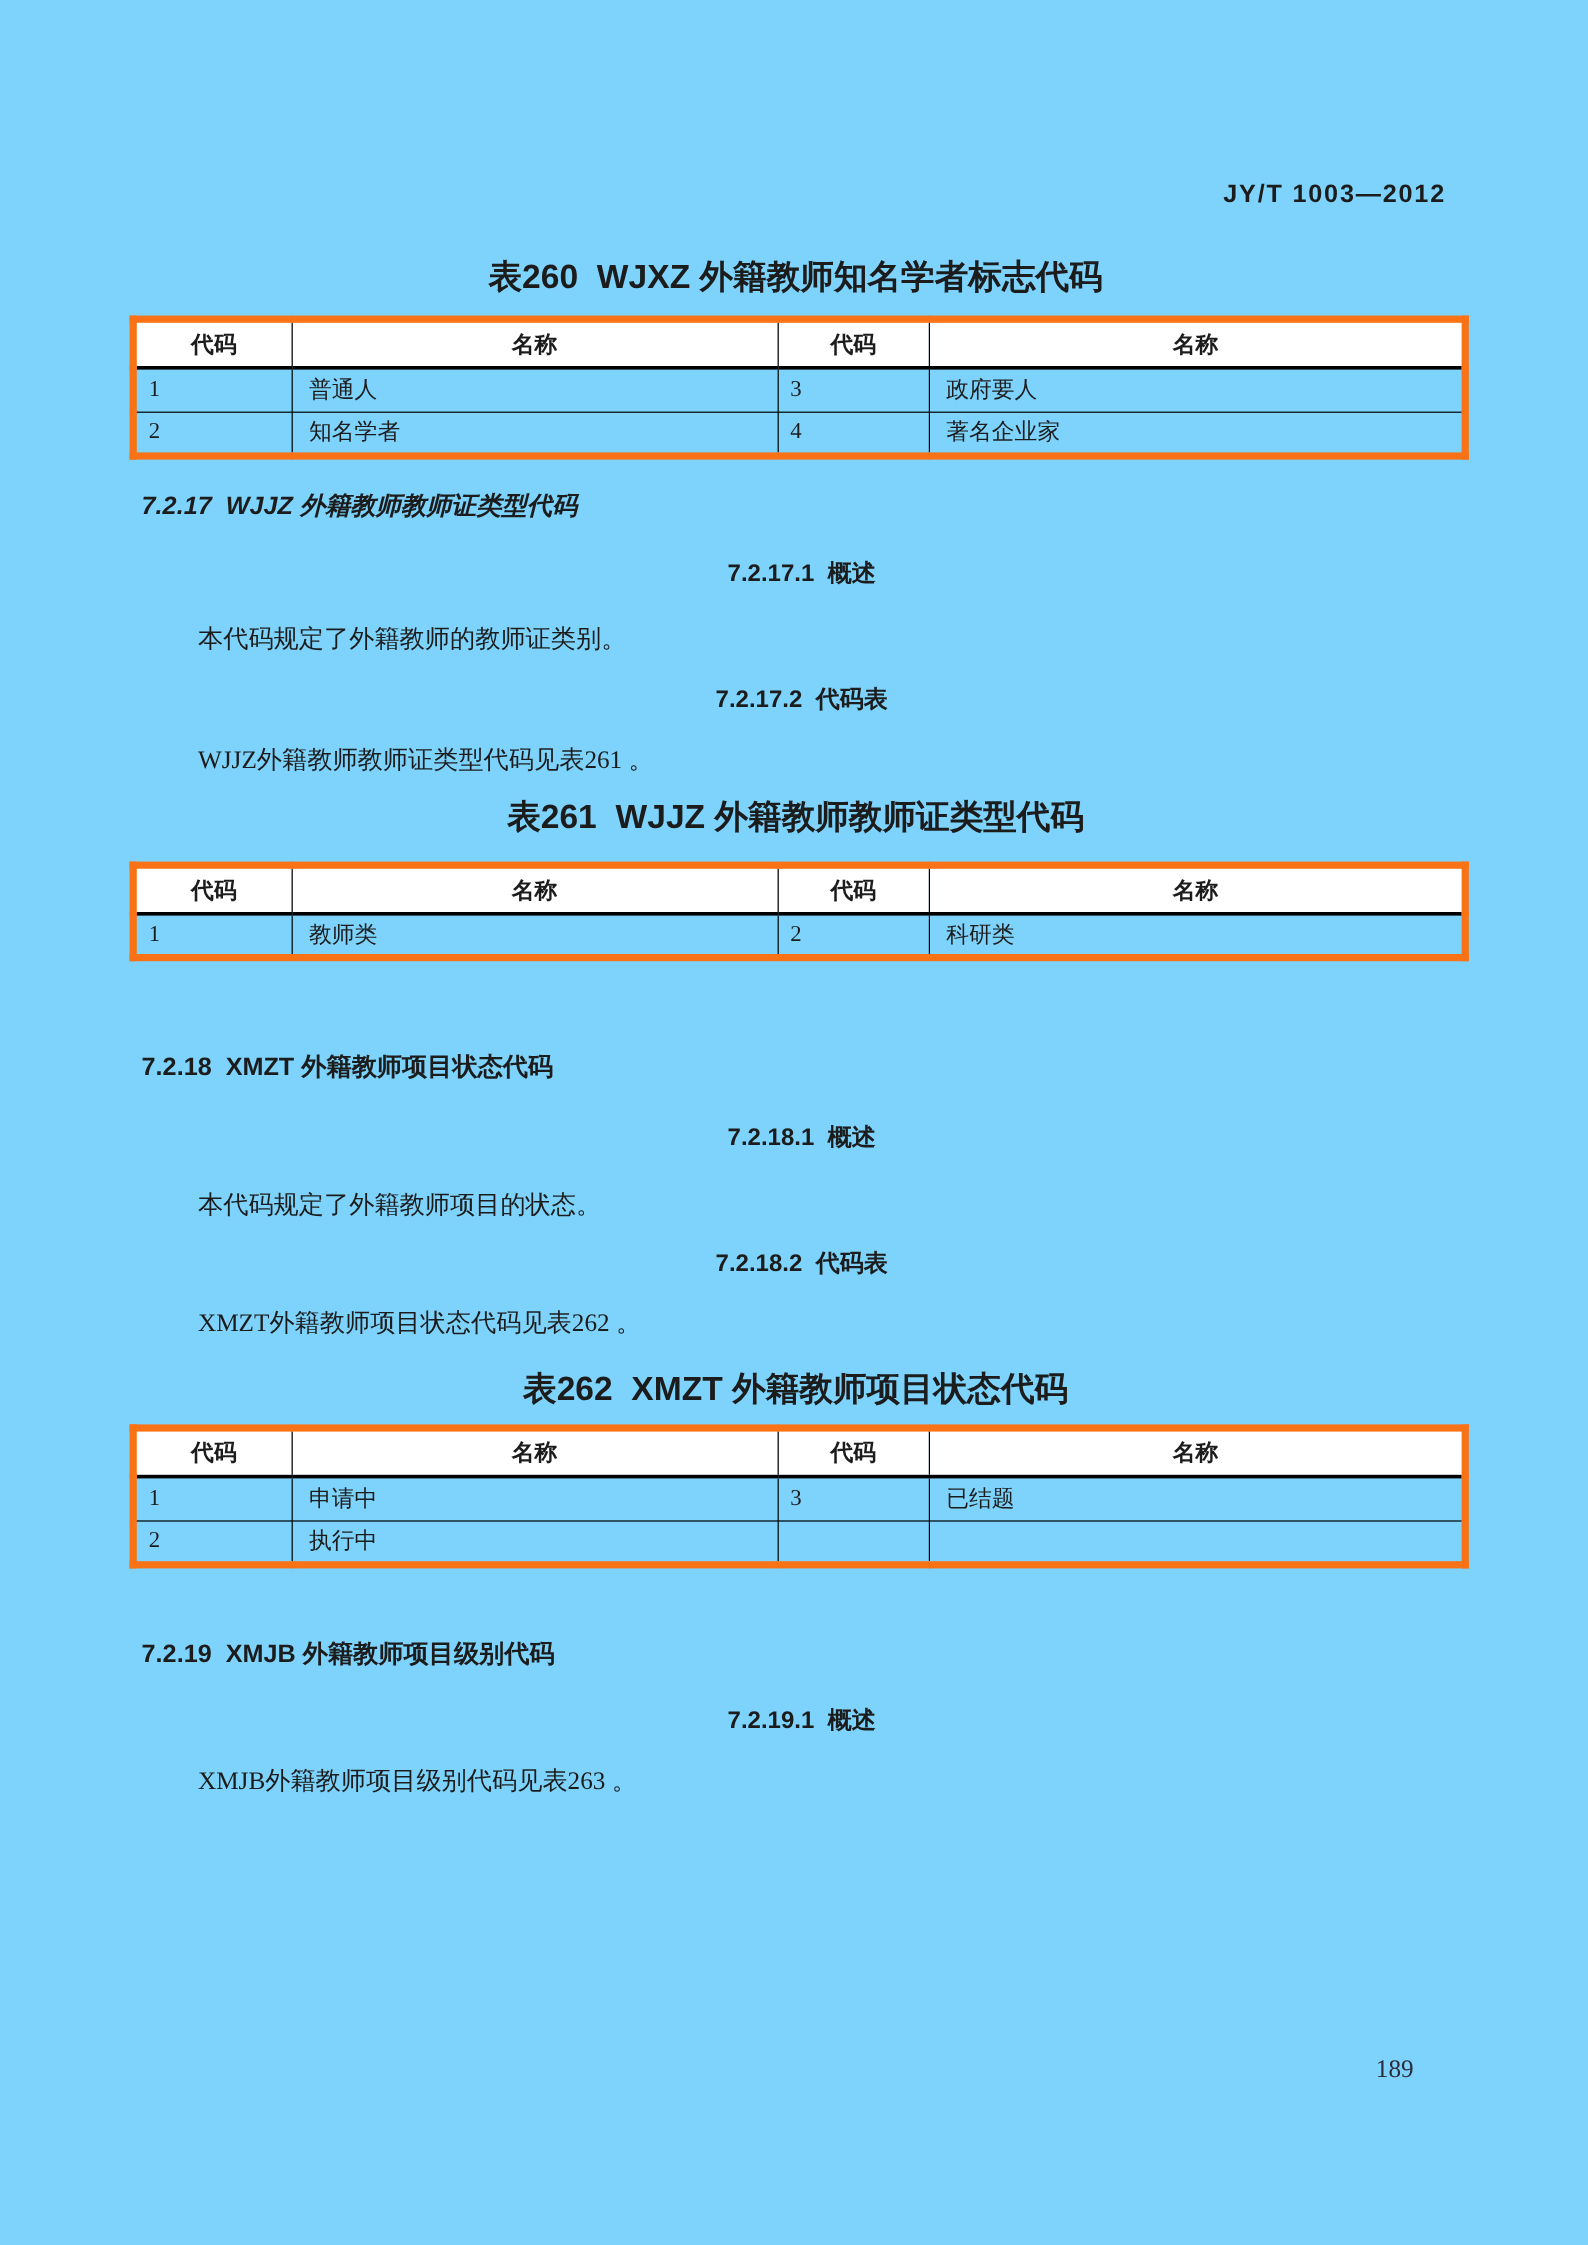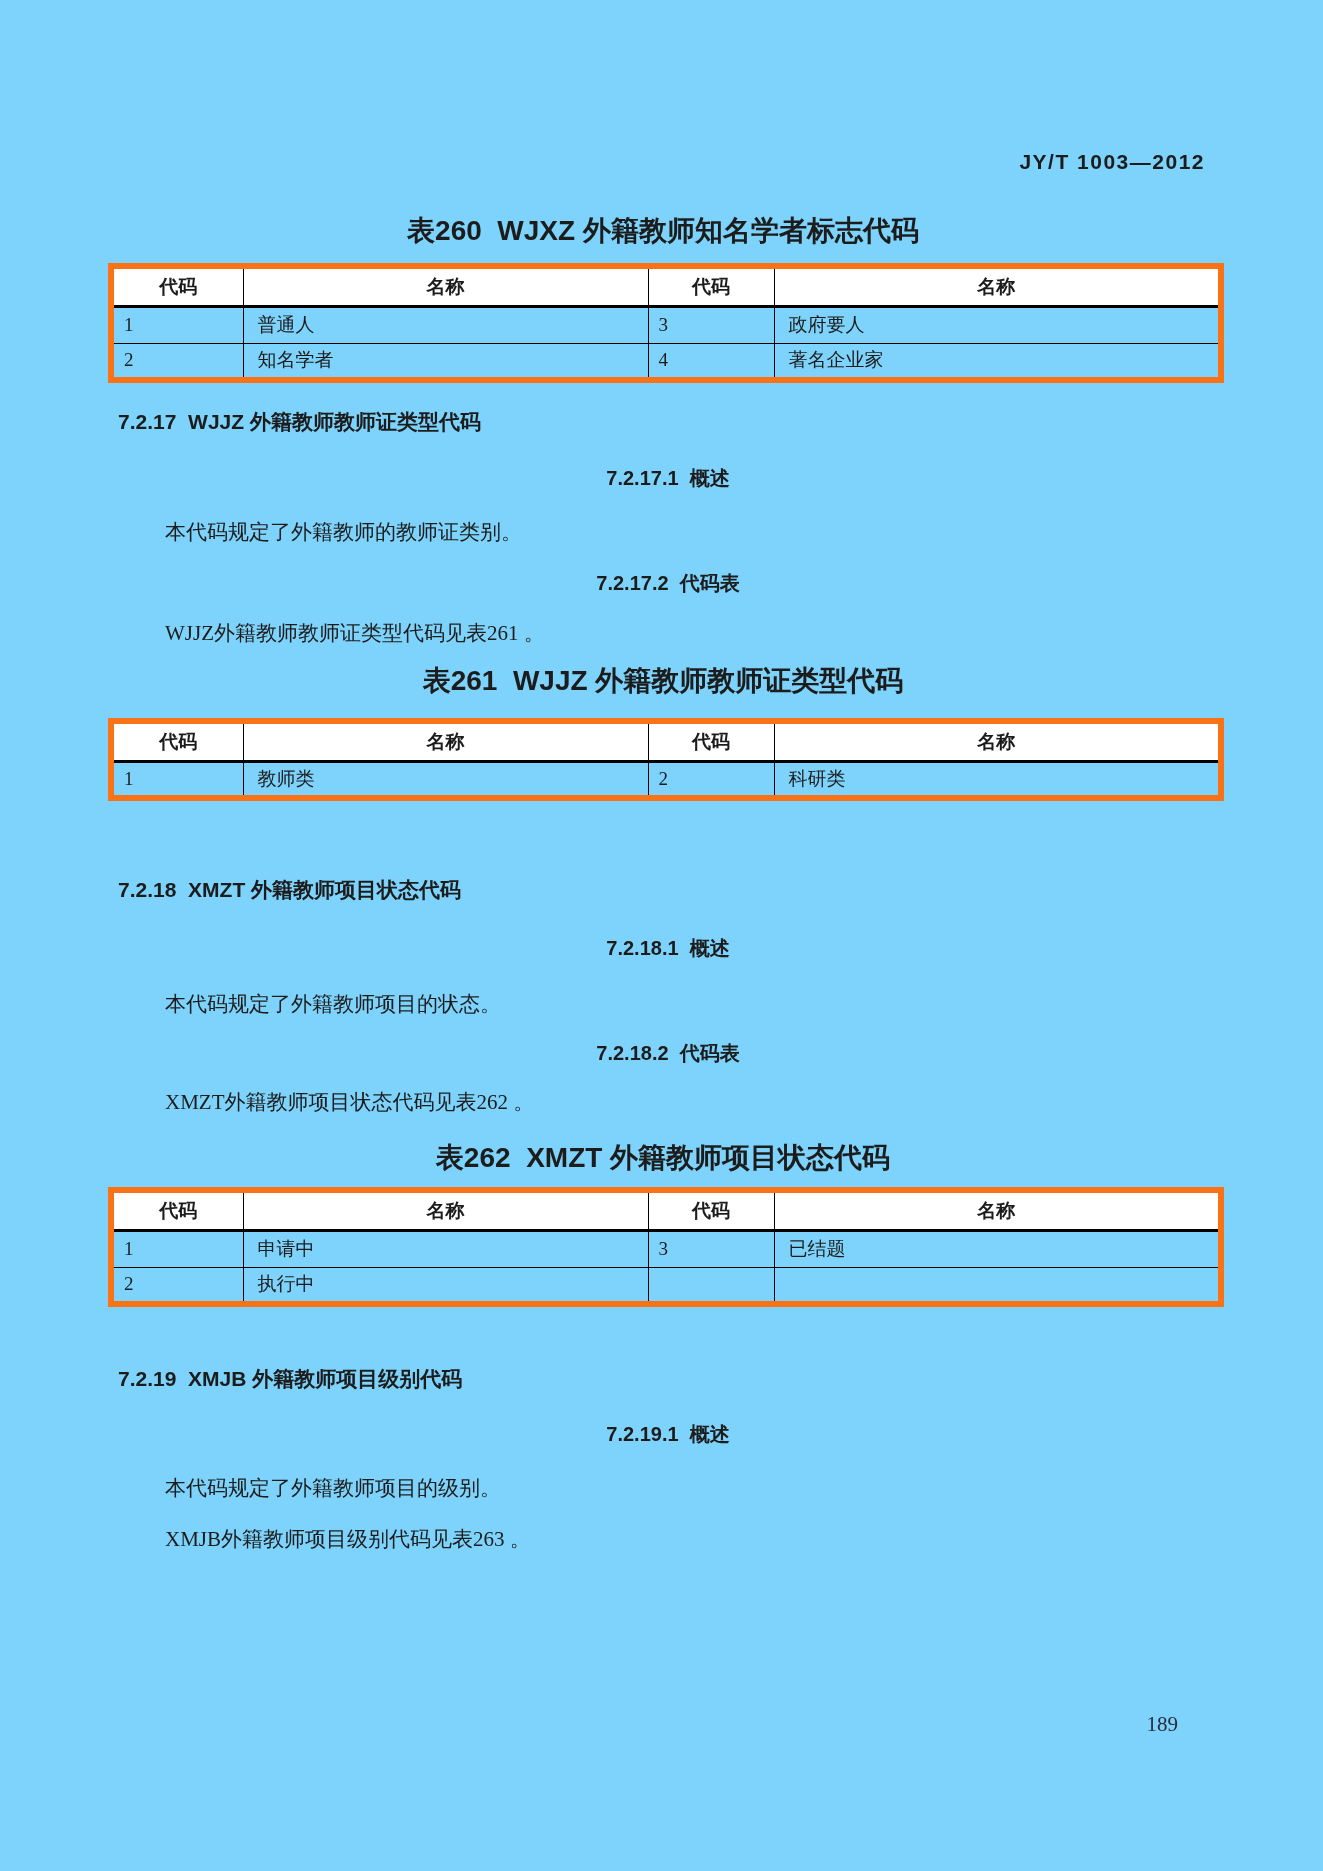--- a/index.html
+++ b/index.html
@@ -90,21 +90,21 @@
     padding-left: 10px;
     white-space: pre-wrap;
     text-align: center;
   }
   p.body-text {
     font-size: 21px;
     line-height: 28px;
     padding-left: 57px;
     white-space: pre-wrap;
   }
-  .h3-17 { margin-top: 26px; }
+  .h3-17 { margin-top: 26px; font-style: italic; }
   .h4-17-1 { margin-top: 30px; }
   .p-17-1 { margin-top: 27px; }
   .h4-17-2 { margin-top: 24px; }
   .p-17-2 { margin-top: 23px; }
   .h3-18 { margin-top: 76px; }
   .h4-18-1 { margin-top: 32px; }
   .p-18-1 { margin-top: 29px; }
   .h4-18-2 { margin-top: 22px; }
   .p-18-2 { margin-top: 22px; }
   .h3-19 { margin-top: 59px; }
@@ -227,20 +227,19 @@
           <td class="code-cell">2</td>
           <td class="name-cell">执行中</td>
           <td class="code-cell"></td>
           <td class="name-cell"></td>
         </tr>
       </tbody>
     </table>
 
     <h3 class="sec-heading h3-19">7.2.19  XMJB 外籍教师项目级别代码</h3>
     <h4 class="sub-heading h4-19-1">7.2.19.1  概述</h4>
-    <p class="body-text p-19-1">本代码规定了外籍教师项目的级别。</p>
     <p class="body-text p-19-2">XMJB外籍教师项目级别代码见表263 。</p>
 
   </div>
 
   <div class="page-number">189</div>
 
 </div>
 
 </body></html>

